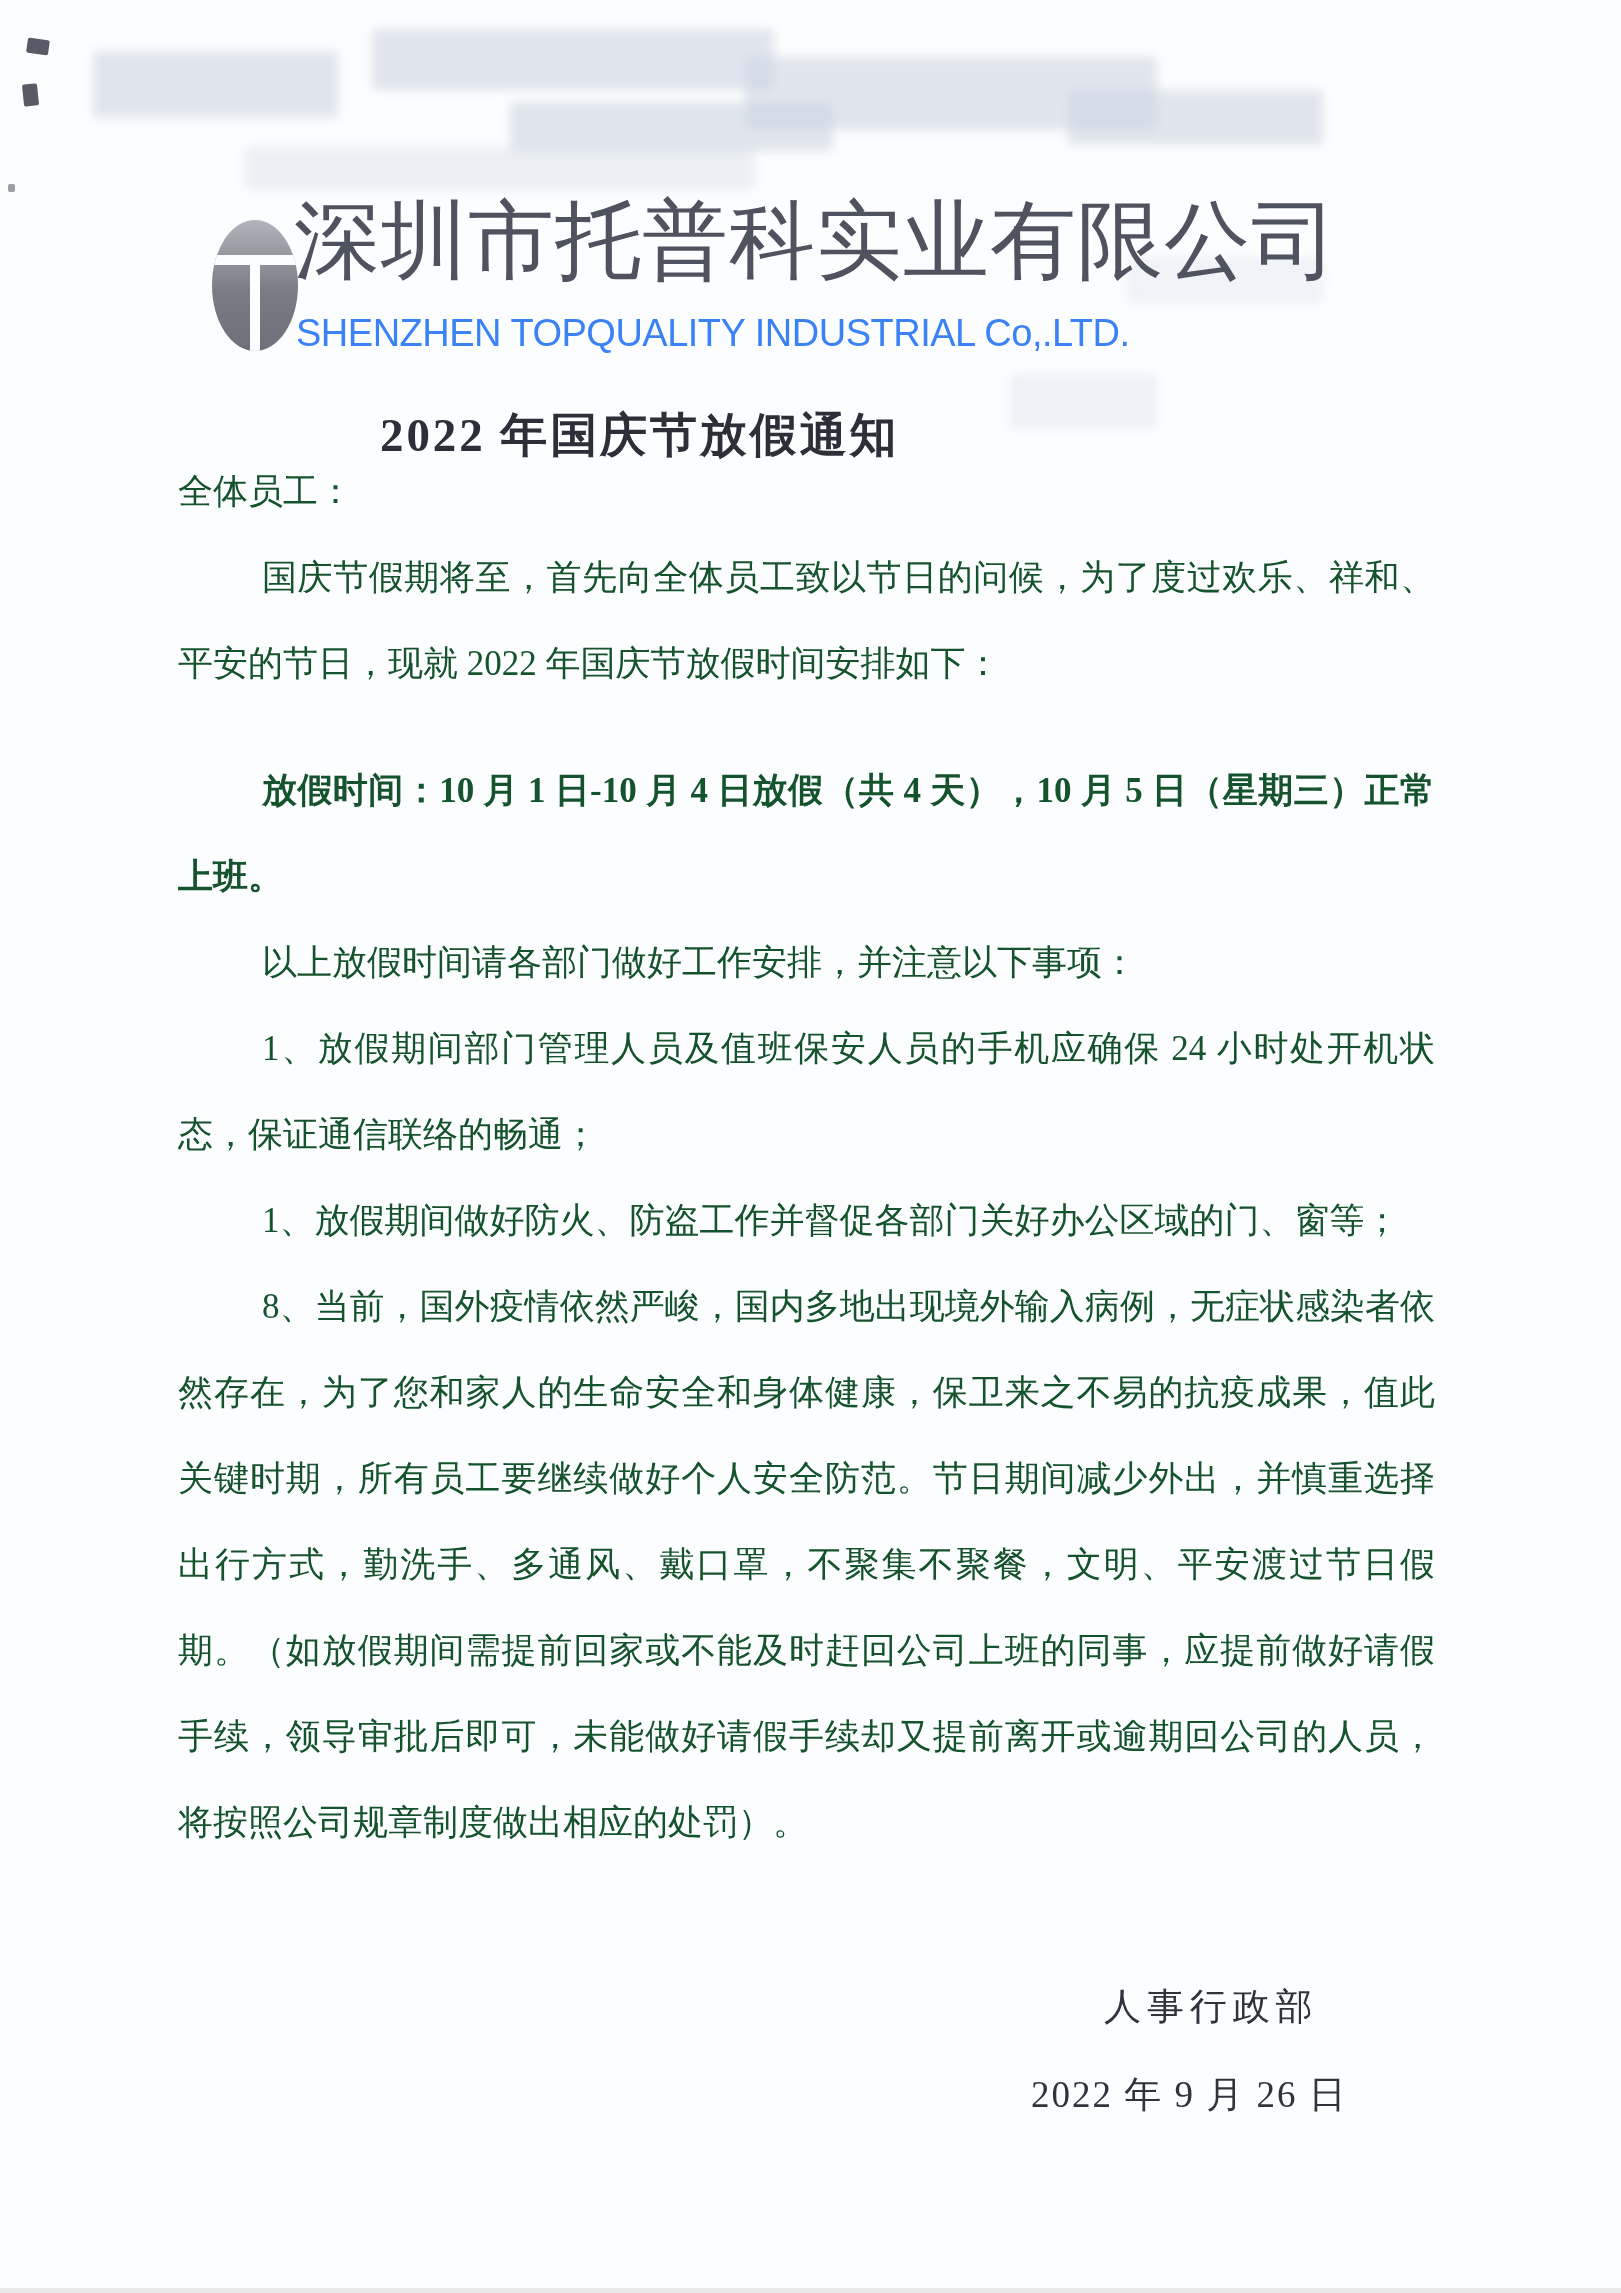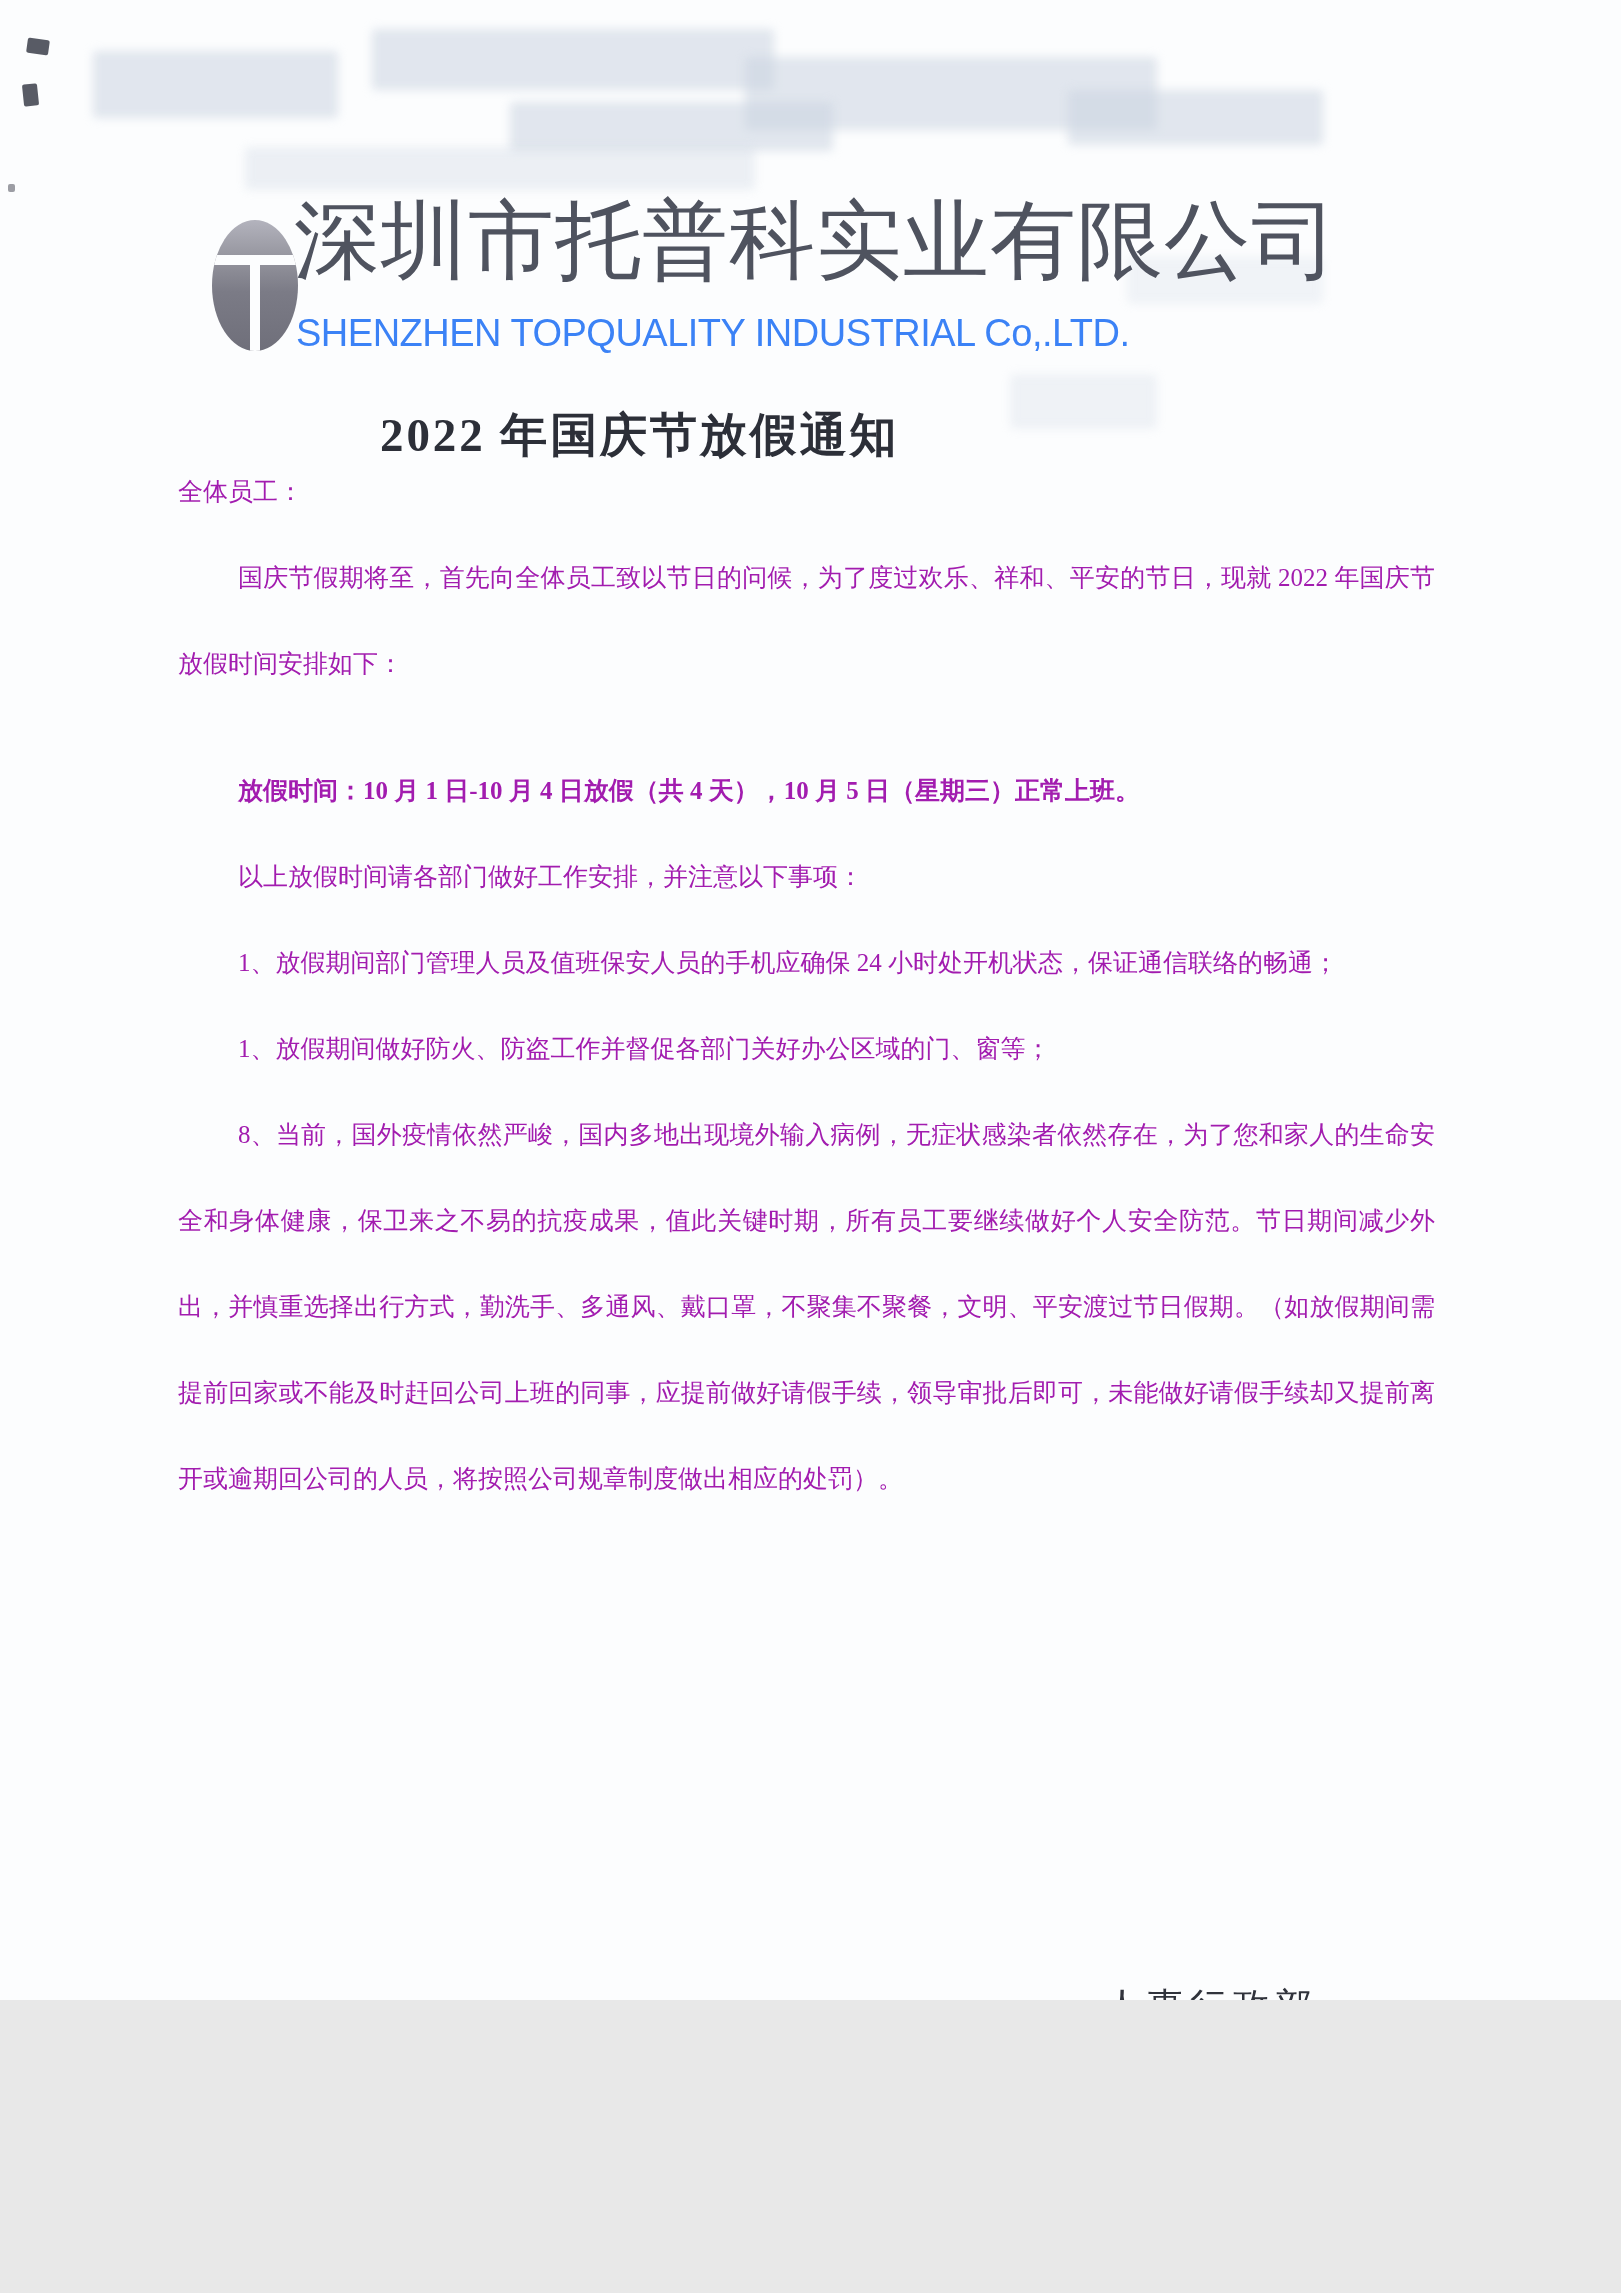--- a/index.html
+++ b/index.html
@@ -1,18 +1,18 @@
 <!DOCTYPE html>
 <html><head>
 <meta charset="utf-8">
 <style>
   html,body{margin:0;padding:0;background:#e8e8e8;}
   .page{
     position:relative;
-    width:1621px;height:2000px;
+    width:1621px;height:2288px;
     margin:0 auto;
     background:#fcfdfe;
     overflow:hidden;
     font-family:"Liberation Serif", serif;
   }
   
   .artifact{
     position:absolute;
     background:rgba(203,212,224,0.55);
     filter:blur(4.9px);
@@ -53,22 +53,22 @@
   }
   .notice-title{
     position:absolute;left:380px;top:404px;
     font-size:47px;font-weight:bold;letter-spacing:2.9px;
     color:#2c2f38;
     white-space:nowrap;
   }
   
   .doc-body{
     position:absolute;left:178px;top:449px;width:1257px;
-    font-size:25px;line-height:86px;
-    color:#a21caf;
+    font-size:35px;line-height:86px;
+    color:#14532d;
     text-align:justify;
   }
   .doc-body p{margin:0;text-indent:2.4em;}
   .doc-body p.salutation{text-indent:0;}
   .doc-body p.holiday-time{margin-top:41px;font-weight:bold;}
   .doc-body p.closing{text-indent:1.4em;}
   
   .signature{
     position:absolute;left:1104px;top:1982px;
     font-size:37px;letter-spacing:5.9px;color:#30333c;

